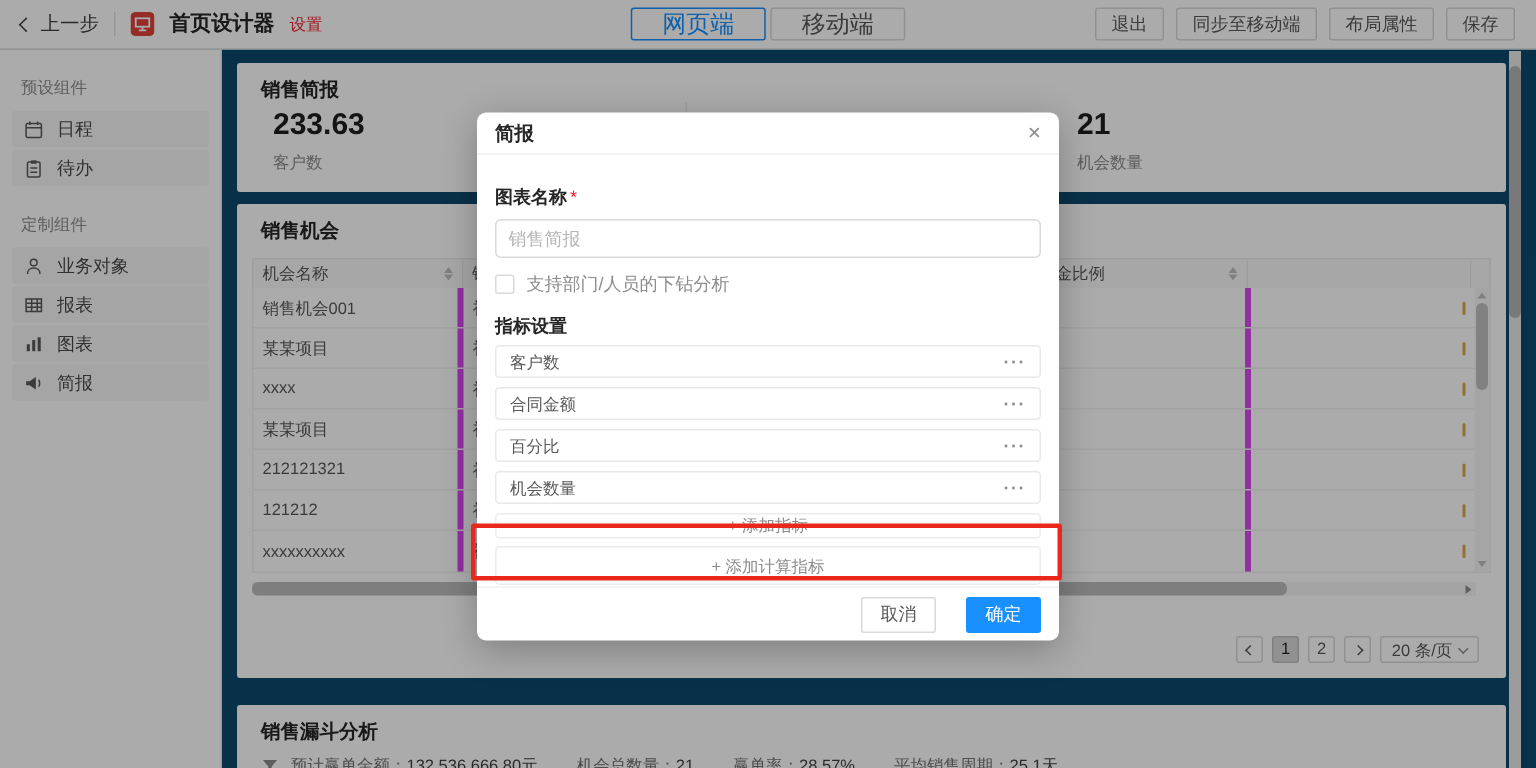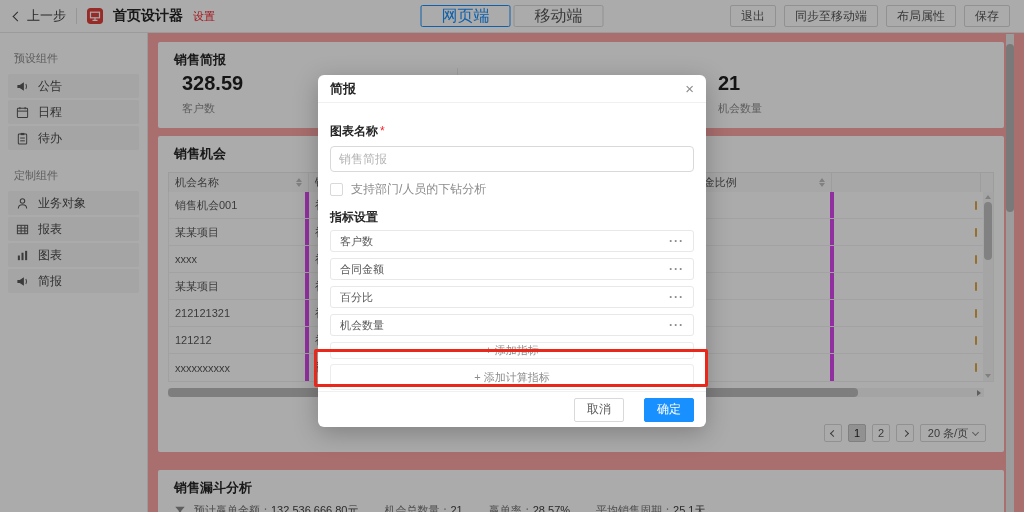--- a/index.html
+++ b/index.html
@@ -1,17 +1,17 @@
 <!DOCTYPE html>
 <html><head>
 <meta charset="utf-8">
 <style>
   * { margin:0; padding:0; box-sizing:border-box; }
   body { font-family:"Liberation Sans","DejaVu Sans",sans-serif; background:#888; }
-  #screen { position:relative; width:1024px; height:512px; background:#fca5a5; overflow:hidden; }
+  #screen { position:relative; width:1024px; height:512px; background:#0c4a6e; overflow:hidden; }
 
   
   .topbar { position:absolute; left:0; top:0; width:1024px; height:33px; background:#fff;
             border-bottom:1px solid #e8e8e8; display:flex; align-items:center; padding:0 14px; z-index:1; }
   .tb-left { display:flex; align-items:center; gap:10px; }
   .back-btn { display:flex; align-items:center; gap:6px; font-size:13px; color:#404040; cursor:pointer; }
   .chev-left { width:7px; height:7px; border-left:1.5px solid #404040; border-bottom:1.5px solid #404040;
                transform:rotate(45deg); }
   .tb-divider { width:1px; height:16px; background:#e0e0e0; }
   .app-logo { width:16px; height:16px; border-radius:3px; display:block; }
@@ -157,27 +157,20 @@
       <div class="tb-btn">同步至移动端</div>
       <div class="tb-btn">布局属性</div>
       <div class="tb-btn">保存</div>
     </div>
   </div>
 
   <div class="sidebar">
     <div class="sb-group">预设组件</div>
     <div class="sb-item">
       <svg width="13" height="13" viewBox="0 0 14 14">
-        <path d="M1.5 5.5v3h2.5l4.5 3v-9l-4.5 3z" fill="#595959"></path>
-        <path d="M10.5 4.5c1 1.2 1 3.8 0 5" fill="none" stroke="#595959" stroke-width="1.1"></path>
-      </svg>
-      <span>公告</span>
-    </div>
-    <div class="sb-item">
-      <svg width="13" height="13" viewBox="0 0 14 14">
         <rect x="1.5" y="2.5" width="11" height="10" rx="1" fill="none" stroke="#595959" stroke-width="1.1"></rect>
         <line x1="1.5" y1="5.5" x2="12.5" y2="5.5" stroke="#595959" stroke-width="1.1"></line>
         <line x1="4.2" y1="1" x2="4.2" y2="3.5" stroke="#595959" stroke-width="1.1"></line>
         <line x1="9.8" y1="1" x2="9.8" y2="3.5" stroke="#595959" stroke-width="1.1"></line>
       </svg>
       <span>日程</span>
     </div>
     <div class="sb-item">
       <svg width="13" height="13" viewBox="0 0 14 14">
         <rect x="2.5" y="2.2" width="9" height="10.8" rx="1" fill="none" stroke="#595959" stroke-width="1.1"></rect>
@@ -219,21 +212,21 @@
         <path d="M1.5 5.5v3h2.5l4.5 3v-9l-4.5 3z" fill="#595959"></path>
         <path d="M10.5 4.5c1 1.2 1 3.8 0 5" fill="none" stroke="#595959" stroke-width="1.1"></path>
       </svg>
       <span>简报</span>
     </div>
   </div>
 
   <div class="card" id="card-brief">
     <div class="card-title">销售简报</div>
     <div class="stat" style="left:24px;">
-      <div class="stat-value">328.59</div>
+      <div class="stat-value">233.63</div>
       <div class="stat-label">客户数</div>
     </div>
     <div class="stat-divider"></div>
     <div class="stat" style="left:560px;">
       <div class="stat-value">21</div>
       <div class="stat-label">机会数量</div>
     </div>
   </div>
 
   <div class="card" id="card-opps">

